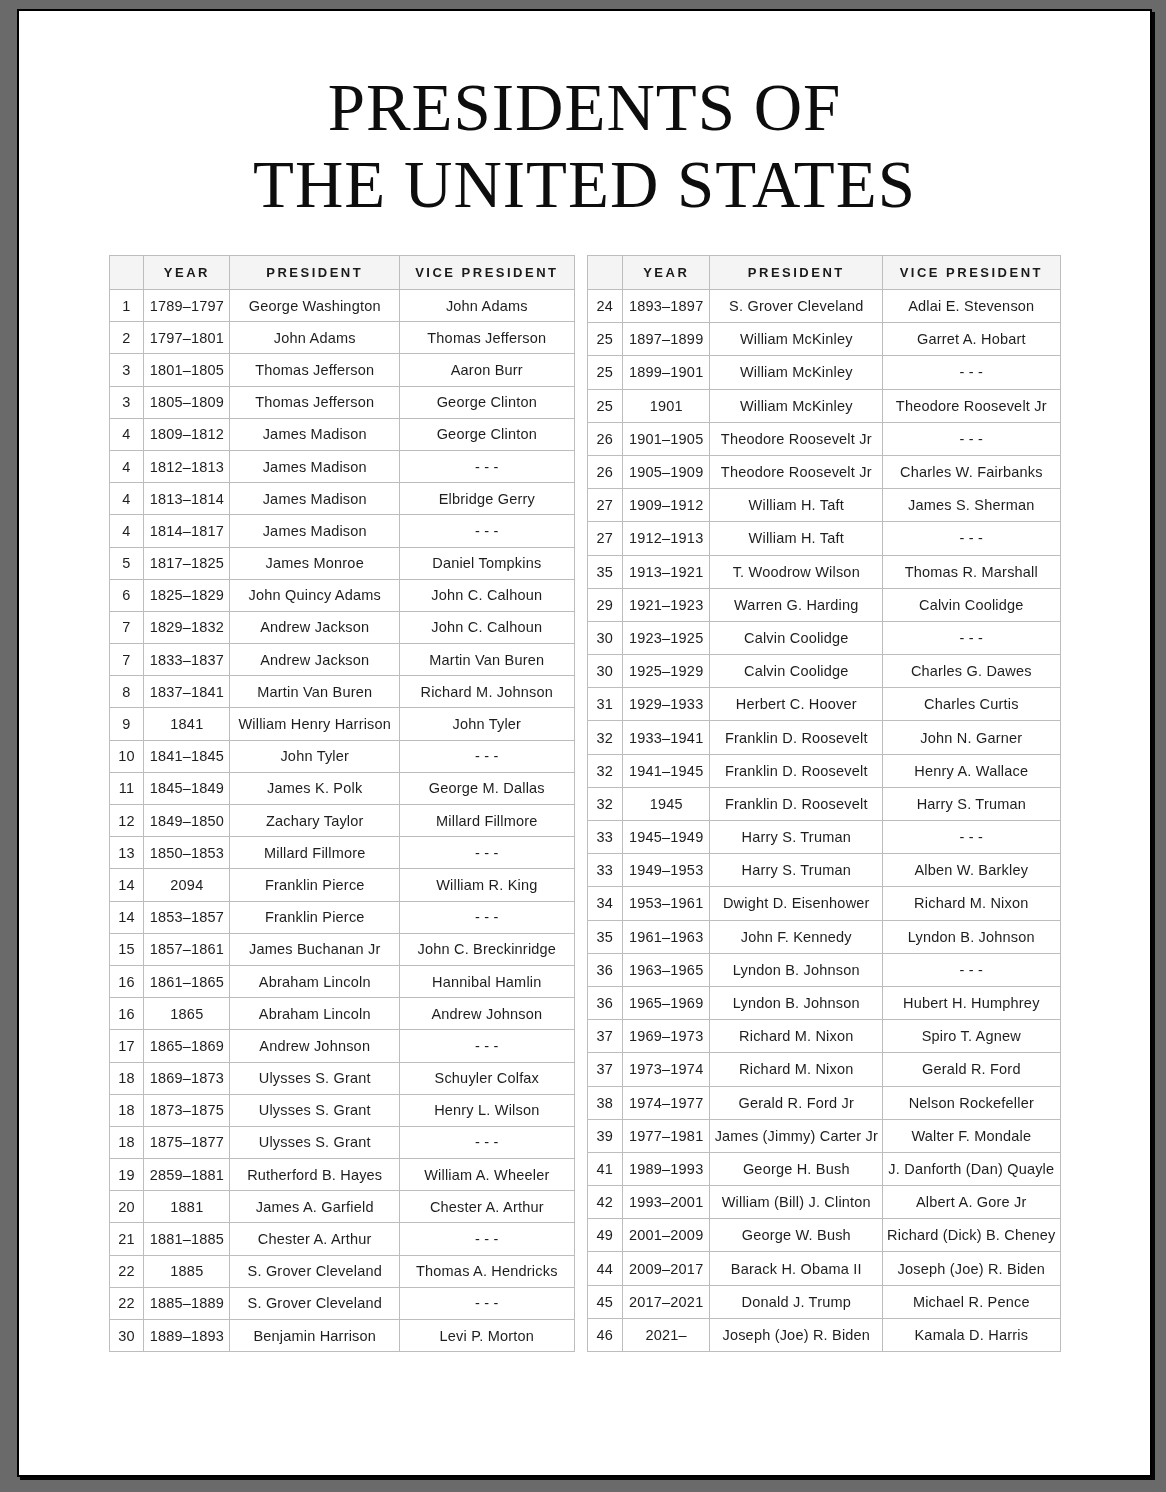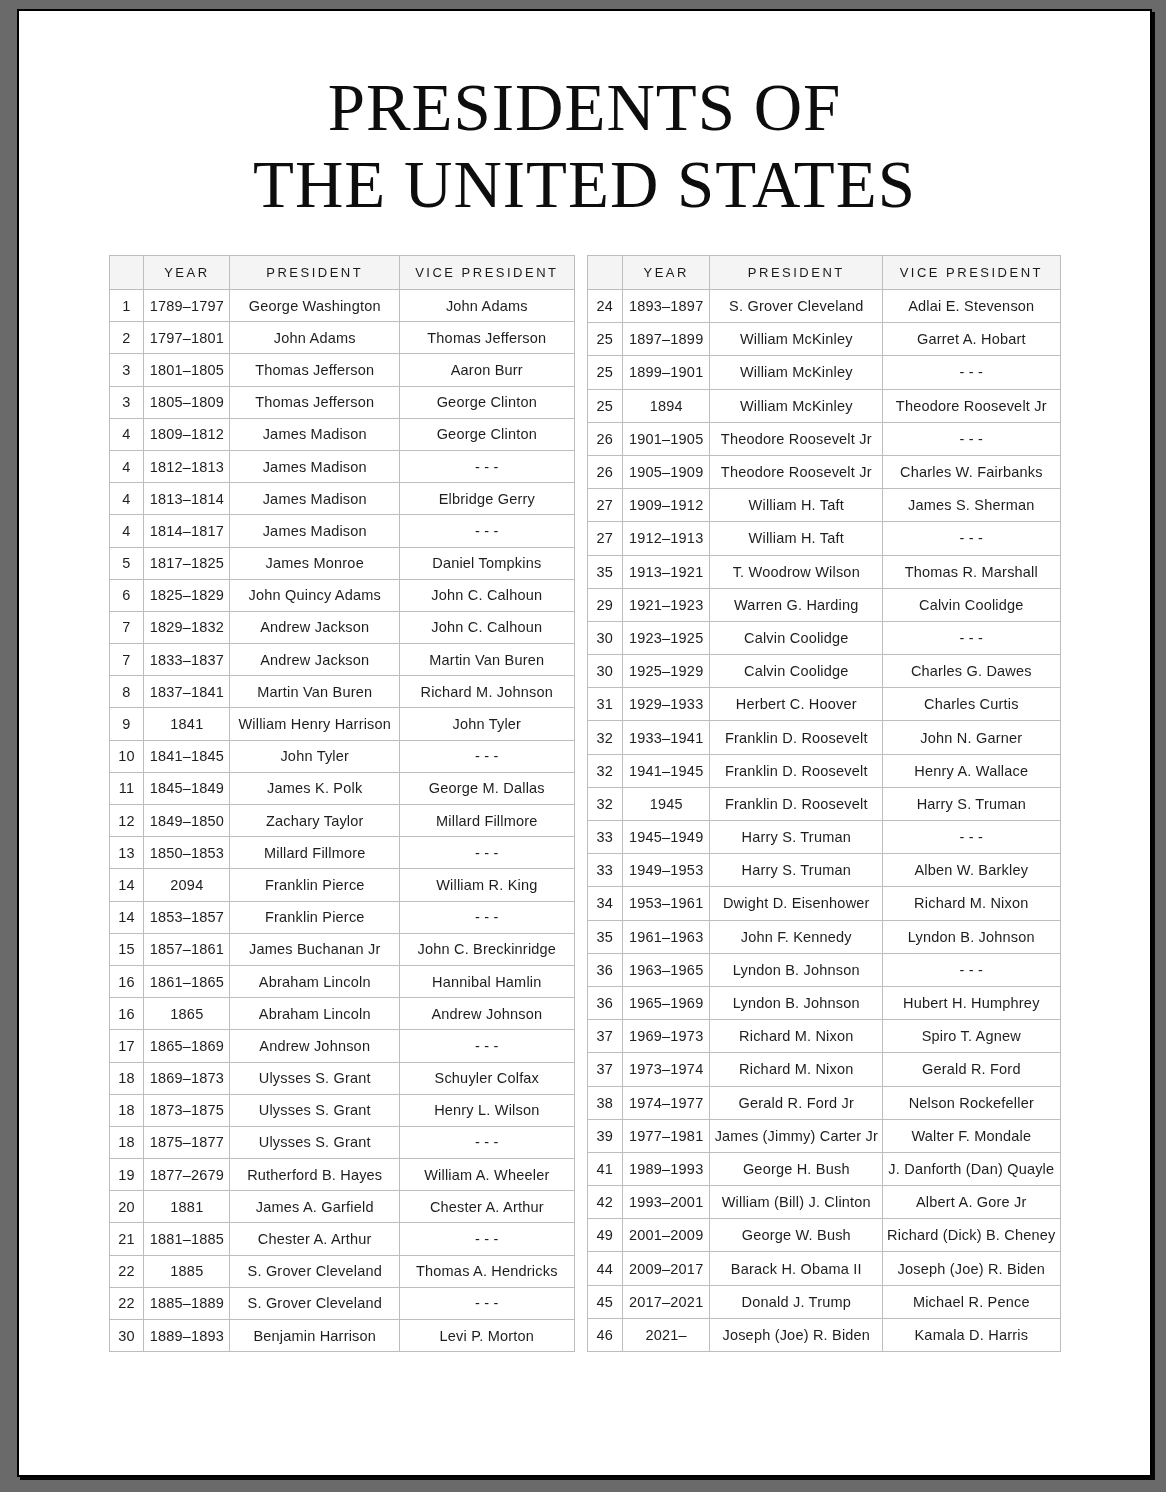--- a/index.html
+++ b/index.html
@@ -50,21 +50,21 @@
     text-align: center;
     vertical-align: middle;
     color: #1e1e1e;
     overflow: hidden;
     white-space: nowrap;
   }
   table.ptable th {
     height: 34px;
     background: #f4f4f4;
     font-size: 13px;
-    font-weight: normal;
+    font-weight: bold;
     letter-spacing: 2.5px;
     color: #1a1a1a;
   }
   table.ptable td {
     height: 32.2px;
     font-size: 14.5px;
     letter-spacing: 0.2px;
   }
   .col0 { width: 7.5%; }
   .col1 { width: 18.5%; }
@@ -248,21 +248,21 @@
               <td class="col3">Henry L. Wilson</td>
             </tr>
             <tr>
               <td class="col0">18</td>
               <td class="col1">1875–1877</td>
               <td class="col2">Ulysses S. Grant</td>
               <td class="col3">- - -</td>
             </tr>
             <tr>
               <td class="col0">19</td>
-              <td class="col1">1877–2679</td>
+              <td class="col1">2859–1881</td>
               <td class="col2">Rutherford B. Hayes</td>
               <td class="col3">William A. Wheeler</td>
             </tr>
             <tr>
               <td class="col0">20</td>
               <td class="col1">1881</td>
               <td class="col2">James A. Garfield</td>
               <td class="col3">Chester A. Arthur</td>
             </tr>
             <tr>
@@ -314,21 +314,21 @@
               <td class="col3">Garret A. Hobart</td>
             </tr>
             <tr>
               <td class="col0">25</td>
               <td class="col1">1899–1901</td>
               <td class="col2">William McKinley</td>
               <td class="col3">- - -</td>
             </tr>
             <tr>
               <td class="col0">25</td>
-              <td class="col1">1894</td>
+              <td class="col1">1901</td>
               <td class="col2">William McKinley</td>
               <td class="col3">Theodore Roosevelt Jr</td>
             </tr>
             <tr>
               <td class="col0">26</td>
               <td class="col1">1901–1905</td>
               <td class="col2">Theodore Roosevelt Jr</td>
               <td class="col3">- - -</td>
             </tr>
             <tr>

